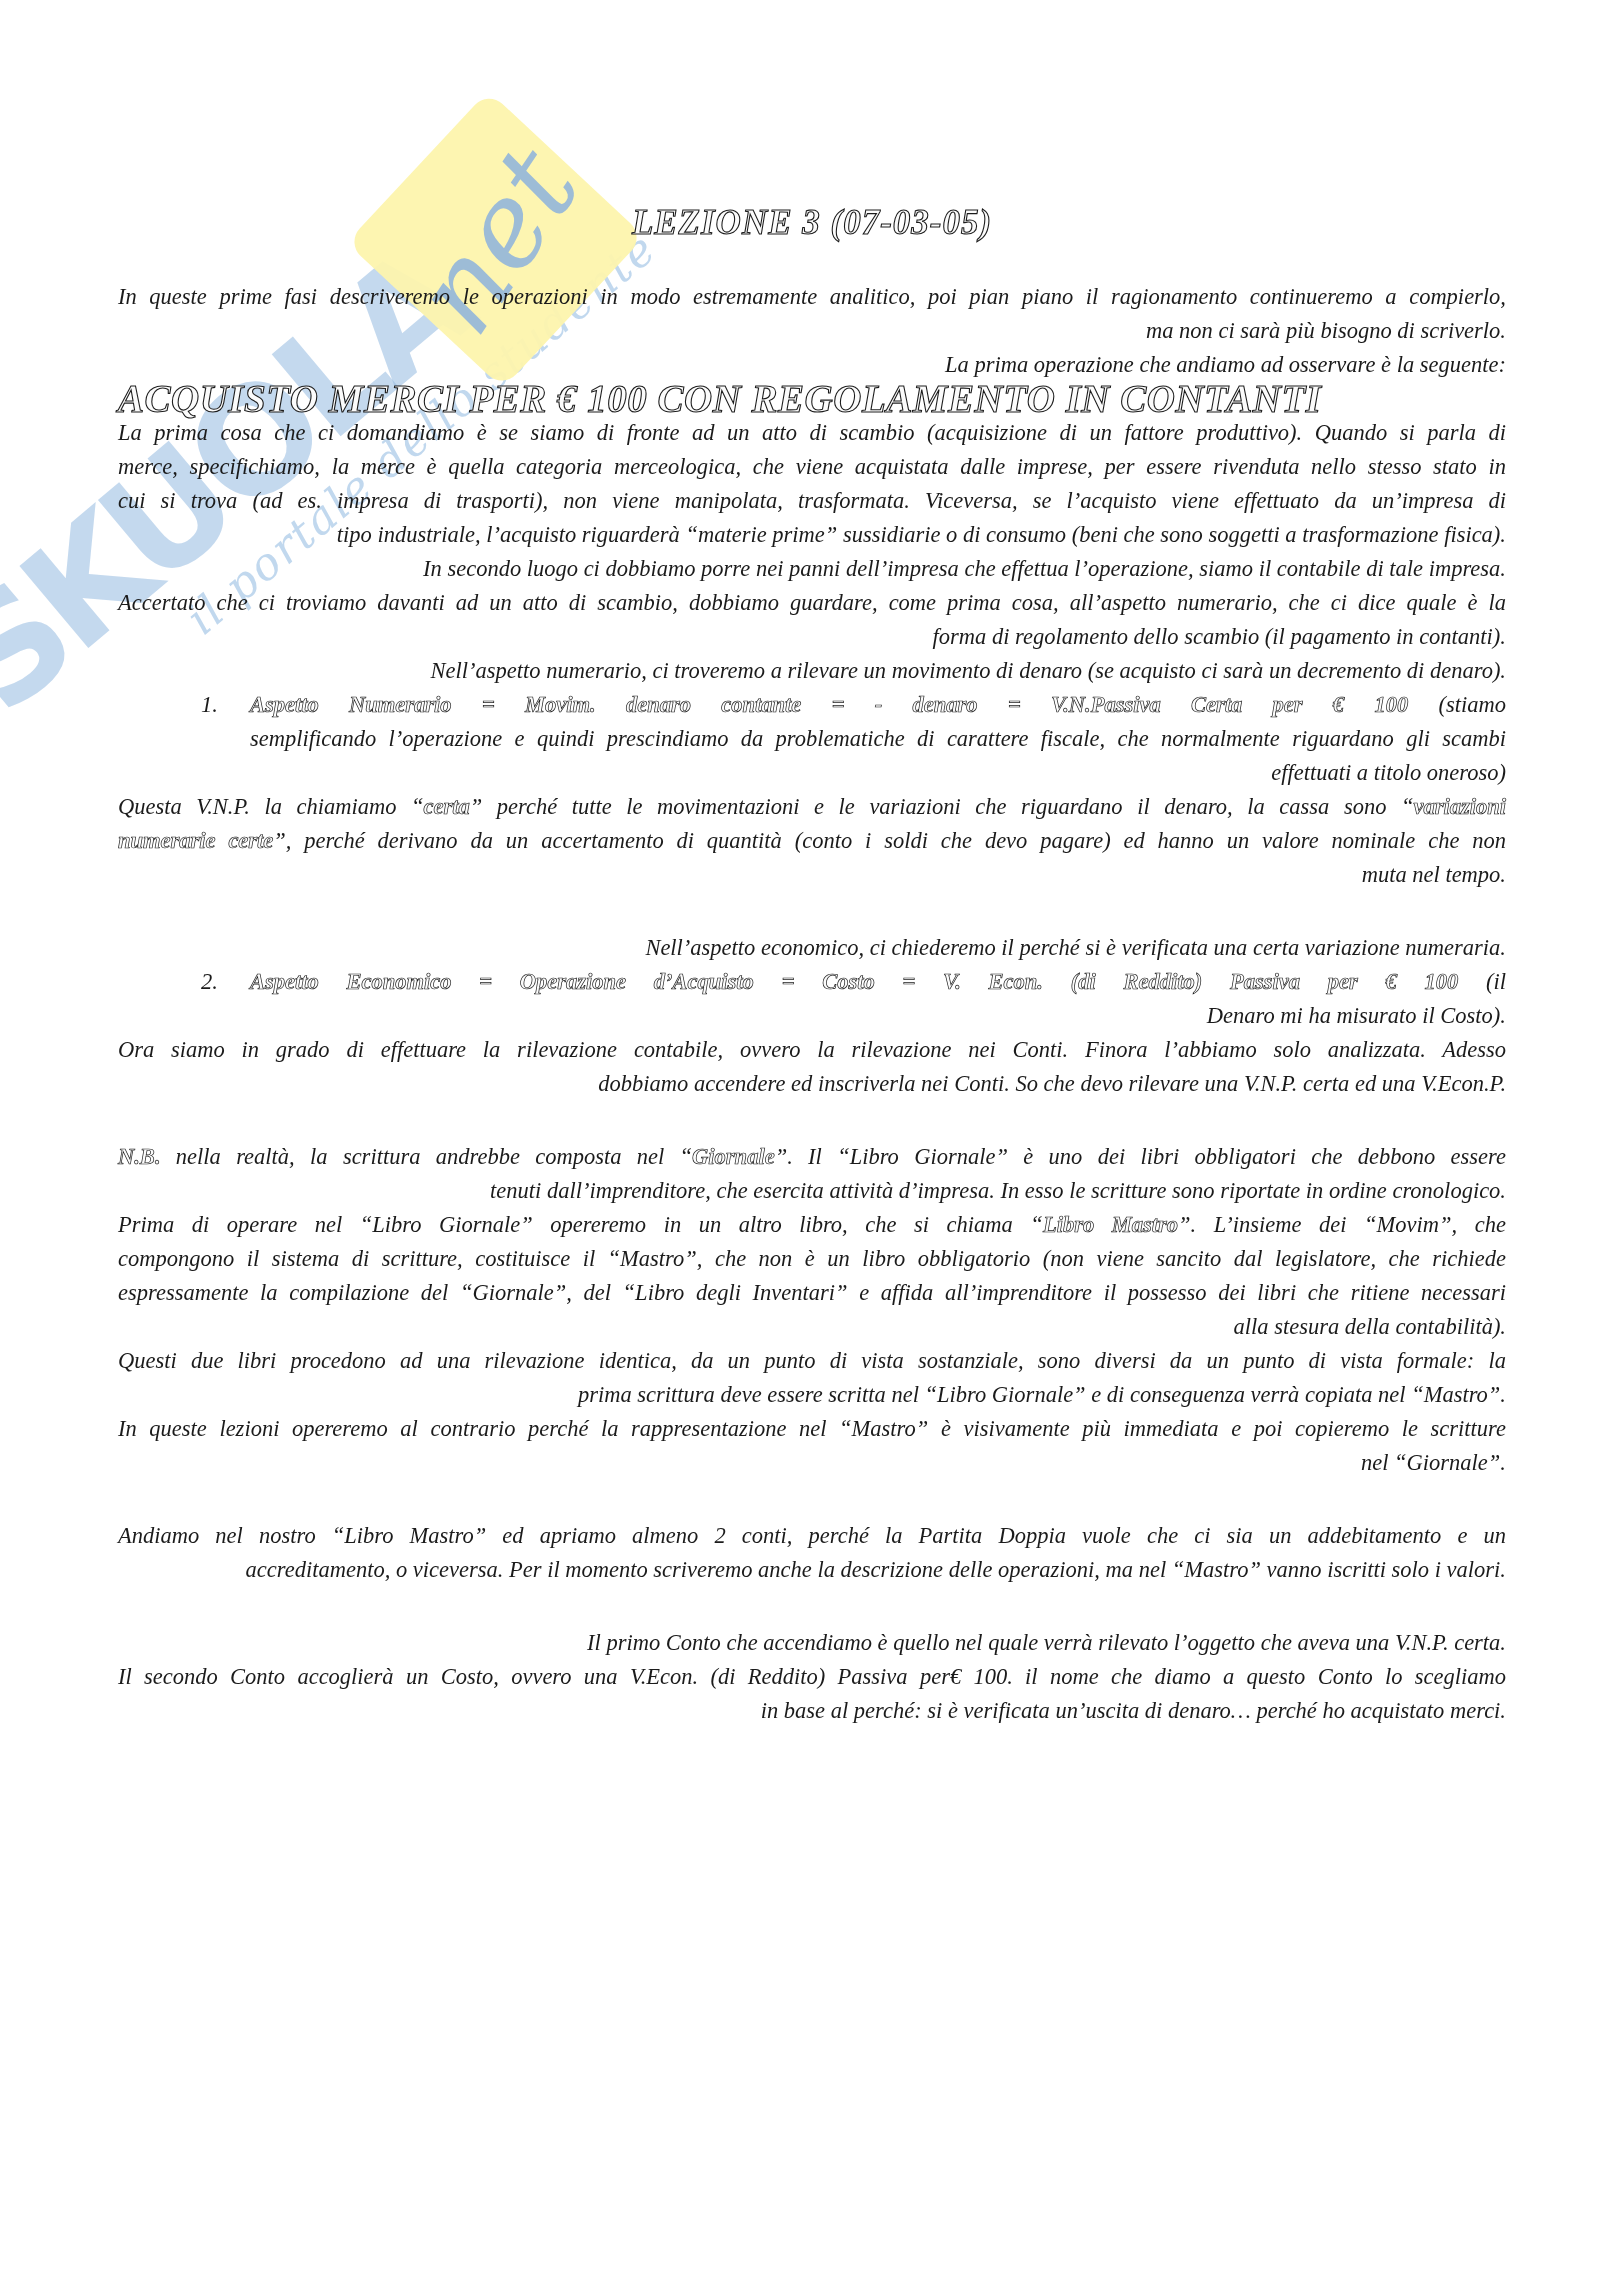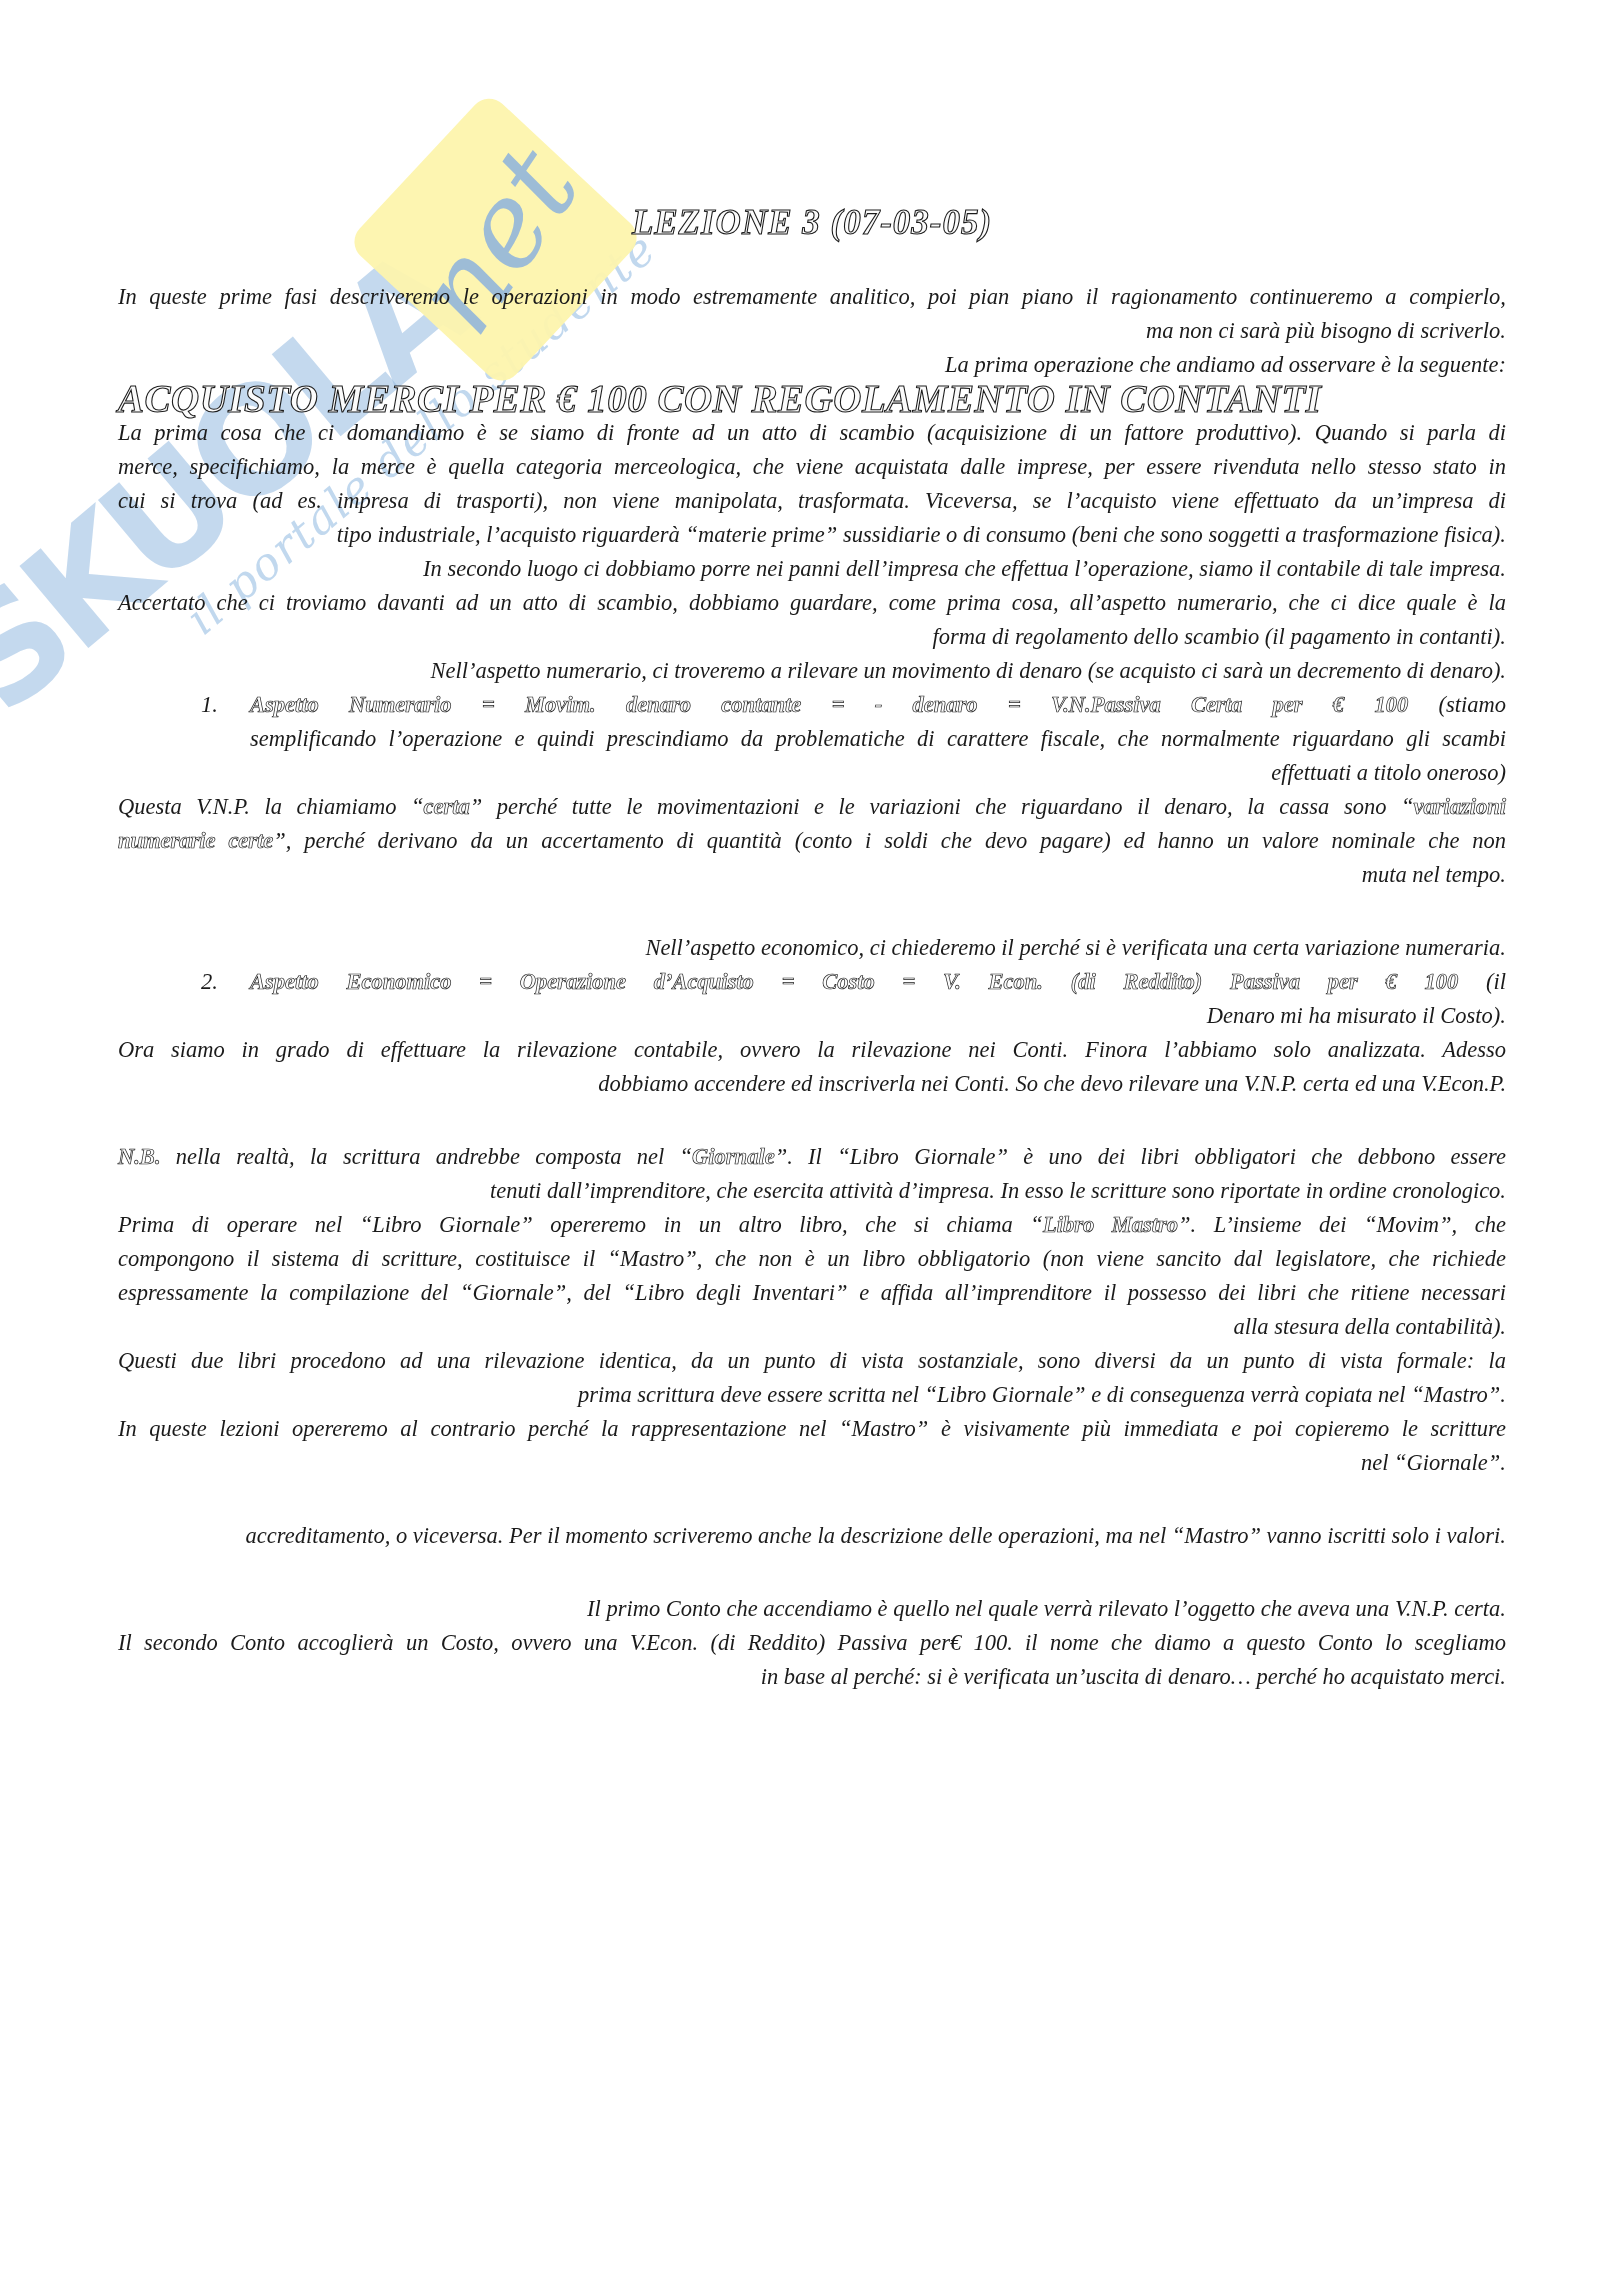--- a/index.html
+++ b/index.html
@@ -149,20 +149,21 @@
       <div class="block">
         <div class="line just"><span class="r">Questi due libri procedono ad una rilevazione identica, da un punto di vista sostanziale, sono diversi da un punto di vista formale: la</span></div>
         <div class="line"><span class="r">prima scrittura deve essere scritta nel “Libro Giornale” e di conseguenza verrà copiata nel “Mastro”.</span></div>
       </div>
       <div class="block">
         <div class="line just"><span class="r">In queste lezioni opereremo al contrario perché la rappresentazione nel “Mastro” è visivamente più immediata e poi copieremo le scritture</span></div>
         <div class="line"><span class="r">nel “Giornale”.</span></div>
       </div>
       <div class="spacer"></div>
       <div class="block">
+        <div class="line just"><span class="r">Andiamo nel nostro “Libro Mastro” ed apriamo almeno 2 conti, perché la Partita Doppia vuole che ci sia un addebitamento e un</span></div>
         <div class="line"><span class="r">accreditamento, o viceversa. Per il momento scriveremo anche la descrizione delle operazioni, ma nel “Mastro” vanno iscritti solo i valori.</span></div>
       </div>
       <div class="spacer"></div>
       <div class="block">
         <div class="line"><span class="r">Il primo Conto che accendiamo è quello nel quale verrà rilevato l’oggetto che aveva una V.N.P. certa.</span></div>
       </div>
       <div class="block">
         <div class="line just"><span class="r">Il secondo Conto accoglierà un Costo, ovvero una V.Econ. (di Reddito) Passiva per€ 100. il nome che diamo a questo Conto lo scegliamo</span></div>
         <div class="line"><span class="r">in base al perché: si è verificata un’uscita di denaro… perché ho acquistato merci.</span></div>
       </div>

